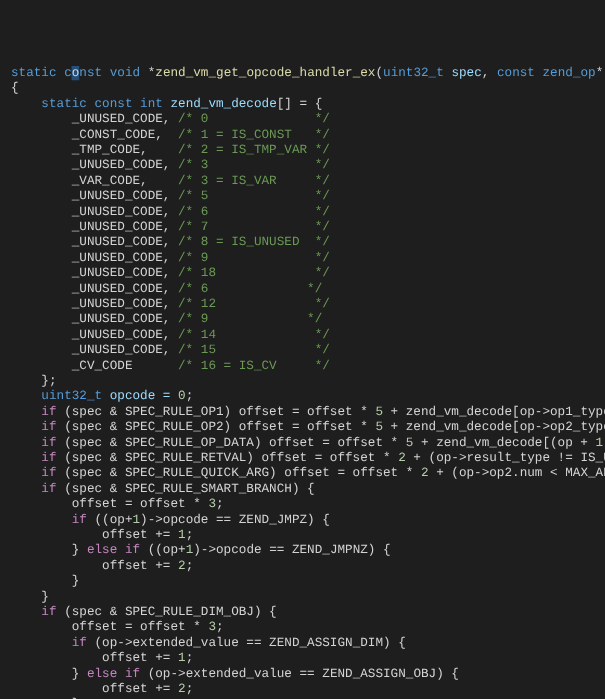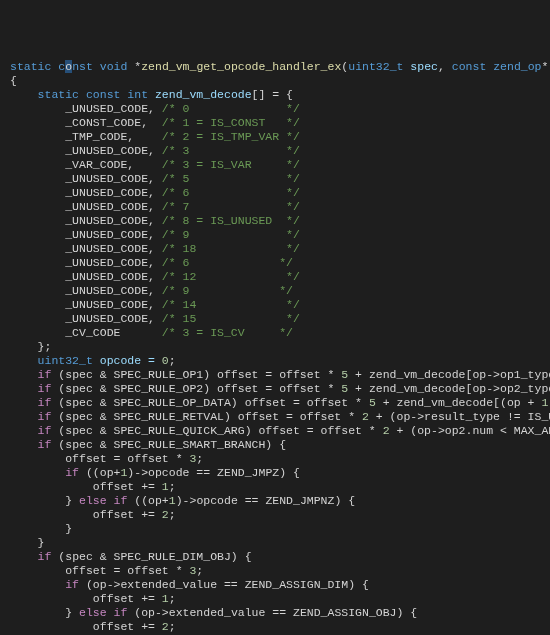--- a/index.html
+++ b/index.html
@@ -42,21 +42,21 @@
 <span>        <span class="wht">_UNUSED_CODE,</span> <span class="cmt">/* 6              */</span></span>
 <span>        <span class="wht">_UNUSED_CODE,</span> <span class="cmt">/* 7              */</span></span>
 <span>        <span class="wht">_UNUSED_CODE,</span> <span class="cmt">/* 8 = IS_UNUSED  */</span></span>
 <span>        <span class="wht">_UNUSED_CODE,</span> <span class="cmt">/* 9              */</span></span>
 <span>        <span class="wht">_UNUSED_CODE,</span> <span class="cmt">/* 18             */</span></span>
 <span>        <span class="wht">_UNUSED_CODE,</span> <span class="cmt">/* 6             */</span></span>
 <span>        <span class="wht">_UNUSED_CODE,</span> <span class="cmt">/* 12             */</span></span>
 <span>        <span class="wht">_UNUSED_CODE,</span> <span class="cmt">/* 9             */</span></span>
 <span>        <span class="wht">_UNUSED_CODE,</span> <span class="cmt">/* 14             */</span></span>
 <span>        <span class="wht">_UNUSED_CODE,</span> <span class="cmt">/* 15             */</span></span>
-<span>        <span class="wht">_CV_CODE     </span> <span class="cmt">/* 3 = IS_CV     */</span></span>
+<span>        <span class="wht">_CV_CODE     </span> <span class="cmt">/* 16 = IS_CV     */</span></span>
 <span>    <span>};</span></span>
 <span>    <span class="kw-type">uint32_t</span><span class="var"> opcode = </span><span class="num">0</span><span>;</span></span>
 <span>    <span class="kw-ctrl">if</span><span> (spec &amp; SPEC_RULE_OP1) offset = offset * </span><span class="num">5</span><span> + zend_vm_decode[op-&gt;op1_type];</span></span>
 <span>    <span class="kw-ctrl">if</span><span> (spec &amp; SPEC_RULE_OP2) offset = offset * </span><span class="num">5</span><span> + zend_vm_decode[op-&gt;op2_type];</span></span>
 <span>    <span class="kw-ctrl">if</span><span> (spec &amp; SPEC_RULE_OP_DATA) offset = offset * </span><span class="num">5</span><span> + zend_vm_decode[(op + </span><span class="num">1</span><span>)-&gt;op1_type];</span></span>
 <span>    <span class="kw-ctrl">if</span><span> (spec &amp; SPEC_RULE_RETVAL) offset = offset * </span><span class="num">2</span><span> + (op-&gt;result_type != IS_UNUSED);</span></span>
 <span>    <span class="kw-ctrl">if</span><span> (spec &amp; SPEC_RULE_QUICK_ARG) offset = offset * </span><span class="num">2</span><span> + (op-&gt;op2.num &lt; MAX_ARG_FLAG_NUM);</span></span>
 <span>    <span class="kw-ctrl">if</span><span> (spec &amp; SPEC_RULE_SMART_BRANCH) {</span></span>
 <span>        <span>offset = offset * </span><span class="num">3</span><span>;</span></span>
 <span>        <span class="kw-ctrl">if</span><span> ((op+</span><span class="num">1</span><span>)-&gt;opcode == ZEND_JMPZ) {</span></span>

